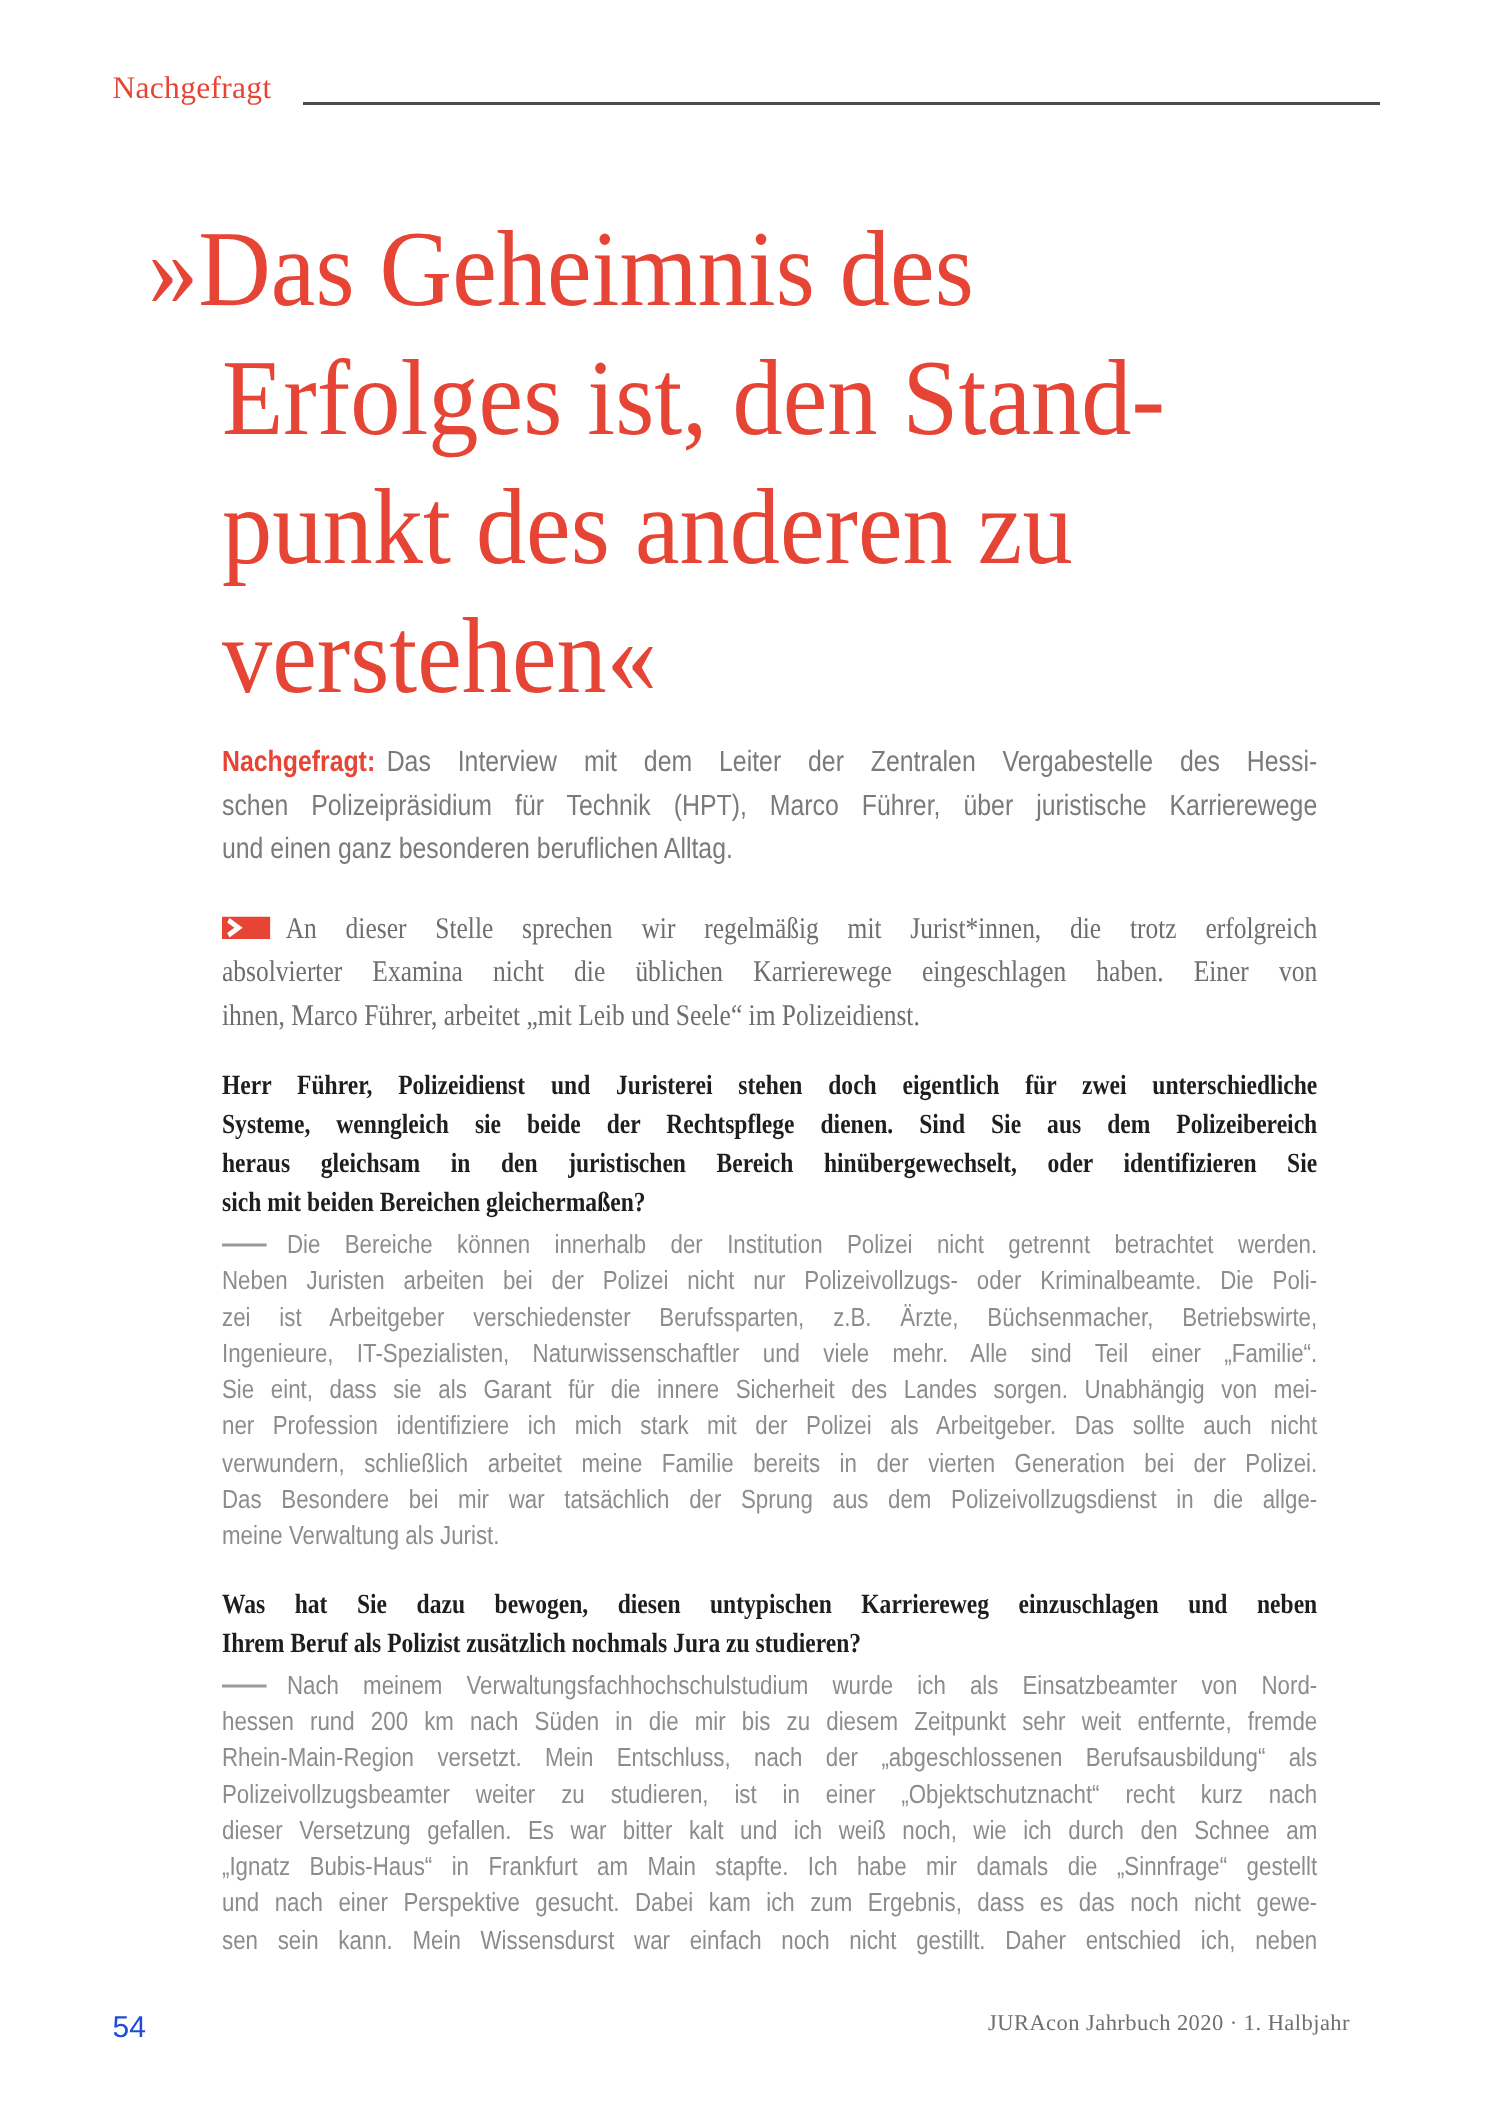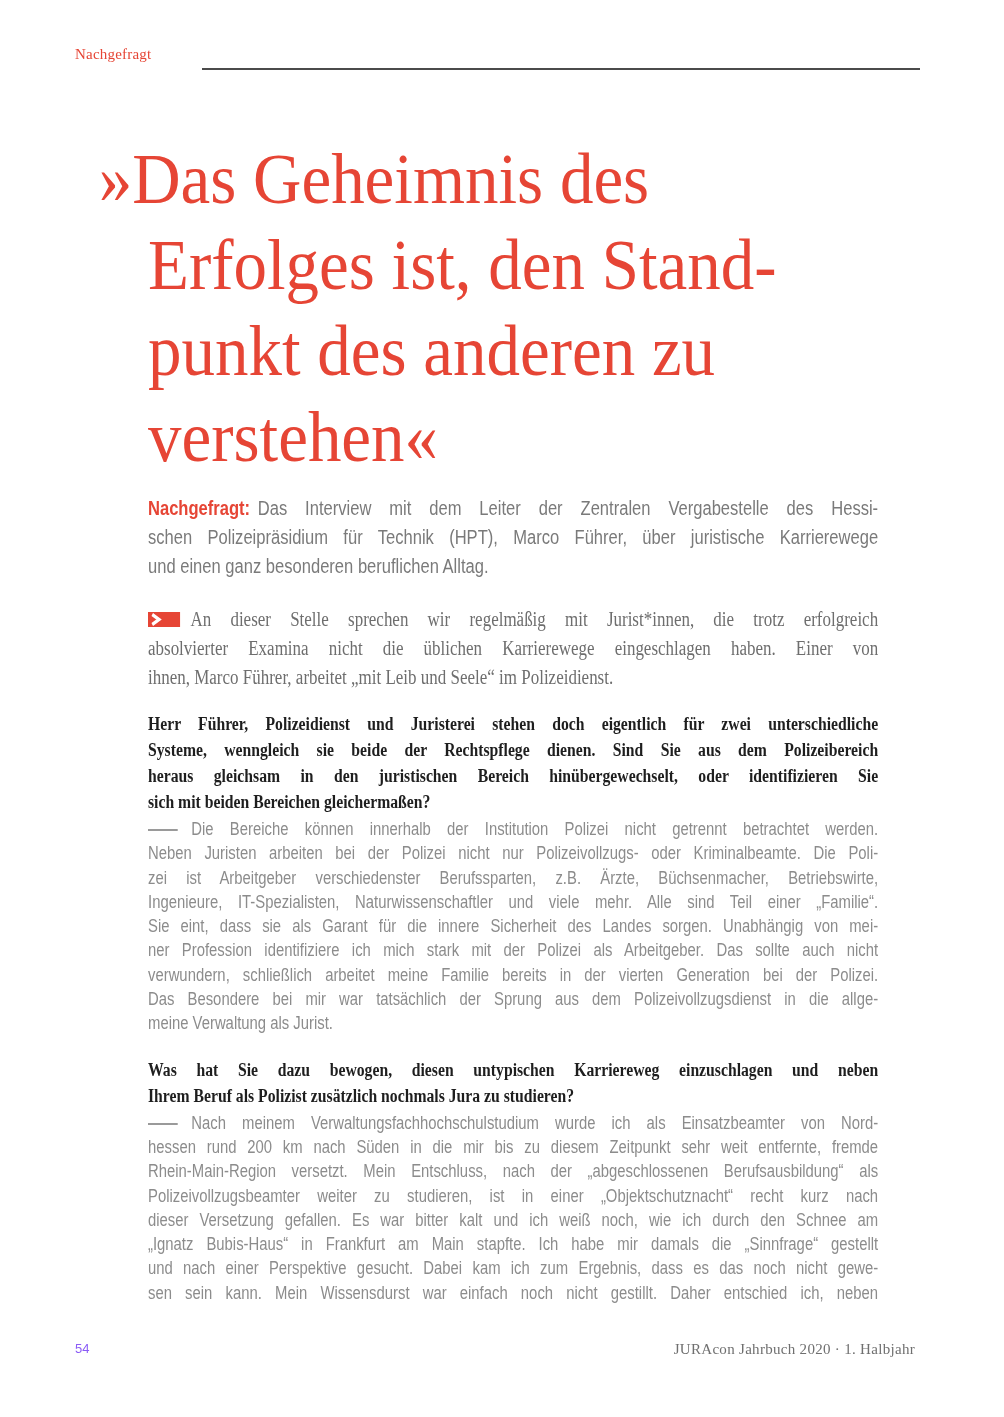--- a/index.html
+++ b/index.html
@@ -8,21 +8,21 @@
     background: #ffffff;
     position: relative;
     overflow: hidden;
     font-family: "Liberation Sans", sans-serif;
   }
 
   
   .kicker {
     position: absolute; left: 75px; top: 46px;
     font-family: "Liberation Serif", serif;
-    font-size: 15px; color: #e64535;
+    font-size: 21px; color: #e64535;
     letter-spacing: 0.2px;
   }
   .top-rule {
     position: absolute; left: 202px; top: 68px;
     width: 718px; height: 2px; background: #4b4b4b;
   }
 
   
   .col {
     position: absolute; left: 148px; top: 136px; width: 730px;
@@ -86,24 +86,24 @@
     width: 35px;
     border-bottom: 2px solid #9a9a9a;
     vertical-align: 4px;
     margin-right: 16px;
   }
 
   
   .page-number {
     position: absolute; left: 75px; top: 1341px;
     font-family: "Liberation Sans", sans-serif;
-    font-size: 13px; color: #8b5cf6; text-align: right;
+    font-size: 20px; color: #1d4ed8; text-align: right;
   }
   .footer-right {
-    position: absolute; right: 89px; top: 1341px;
+    position: absolute; right: 104px; top: 1341px;
     font-family: "Liberation Serif", serif;
     font-size: 15px; color: #6f6f6f;
     letter-spacing: 0.3px;
   }
 </style>
 </head>
 <body>
 
 <div class="kicker">Nachgefragt</div>
 <div class="top-rule"></div>

